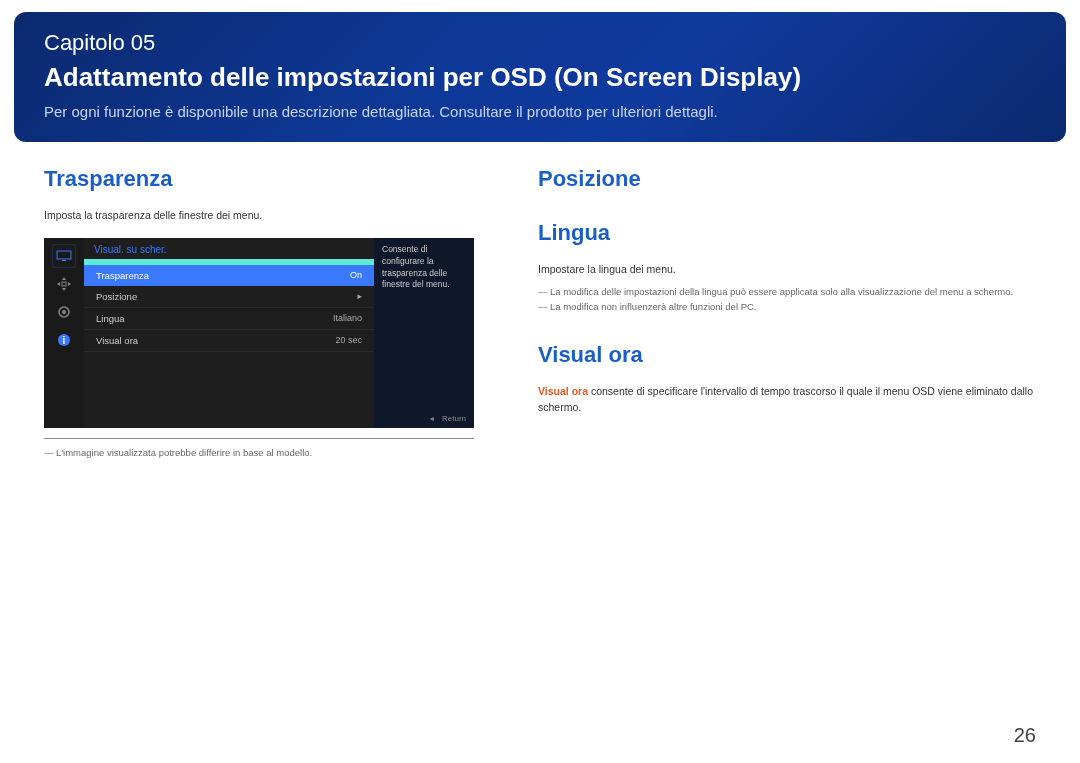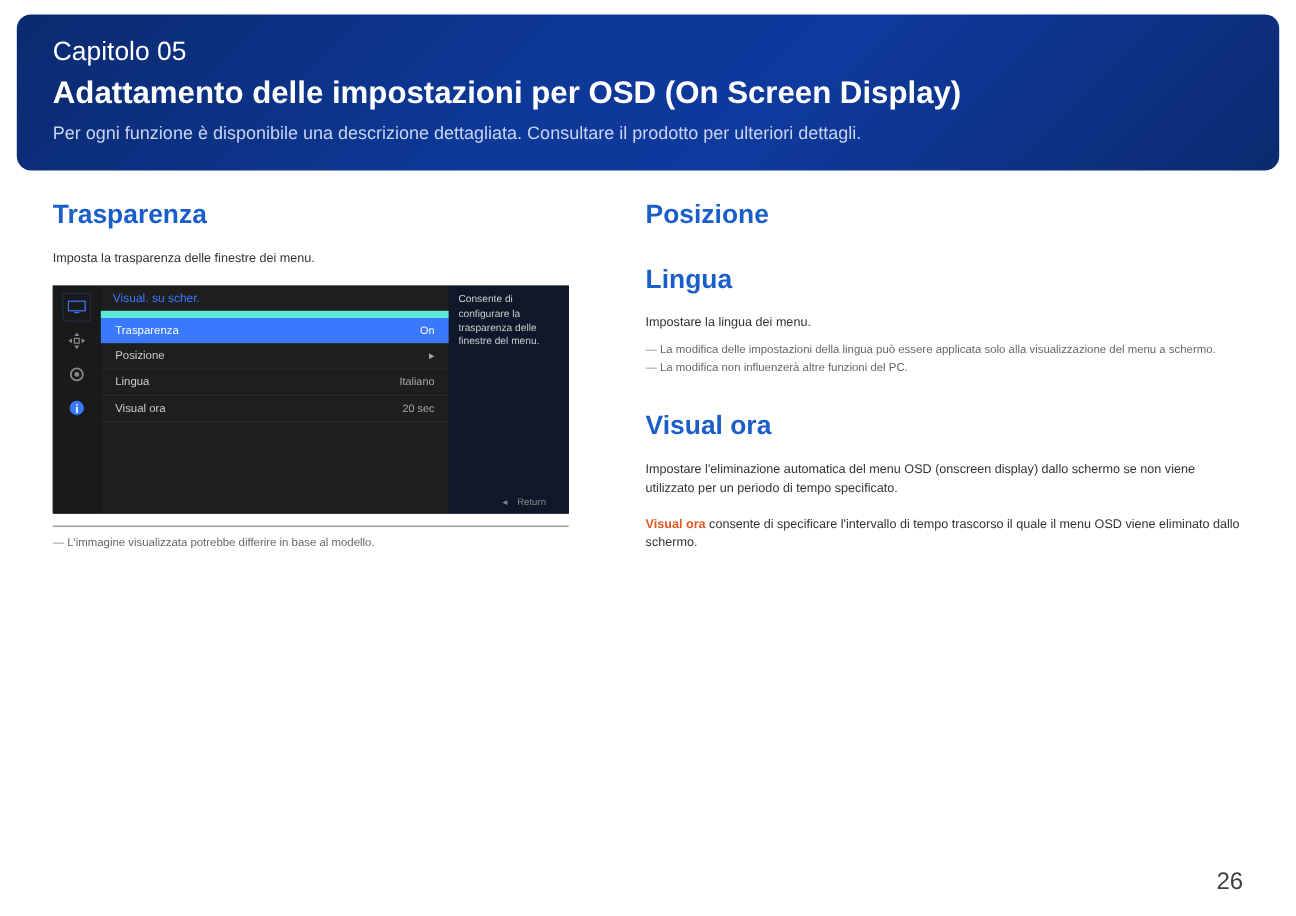--- a/index.html
+++ b/index.html
@@ -90,21 +90,21 @@
     background: #0f172a;
     color: #ccc;
     font-size: 8.5px;
     padding: 6px 8px;
     line-height: 1.4;
     position: relative;
   }
   .osd-return {
     position: absolute;
     bottom: 4px;
-    right: 19px;
+    right: 8px;
     font-size: 8px;
     color: #888;
   }
   .osd-return .tri { margin-right: 6px; font-size: 8px; }
   .highlight { color: #e25822; font-weight: 600; }
   .page-num {
     position: absolute;
     bottom: 16px;
     right: 44px;
     font-size: 20px;
@@ -186,20 +186,19 @@
 
   <div class="col-right">
     <div class="section-h">Posizione</div>
 
     <div class="section-h mt">Lingua</div>
     <div class="desc" style="margin-bottom:6px">Impostare la lingua dei menu.</div>
     <div class="note">La modifica delle impostazioni della lingua può essere applicata solo alla visualizzazione del menu a schermo.</div>
     <div class="note">La modifica non influenzerà altre funzioni del PC.</div>
 
     <div class="section-h mt">Visual ora</div>
-    <div class="desc">Impostare l'eliminazione automatica del menu OSD (onscreen display) dallo schermo se non viene utilizzato per un periodo di tempo specificato.</div>
     <div class="desc">
       <span class="highlight">Visual ora</span><span> consente di specificare l'intervallo di tempo trascorso il quale il menu OSD viene eliminato dallo schermo.</span>
     </div>
   </div>
 </div>
 
 <div class="page-num">26</div>
 
 </body></html>

